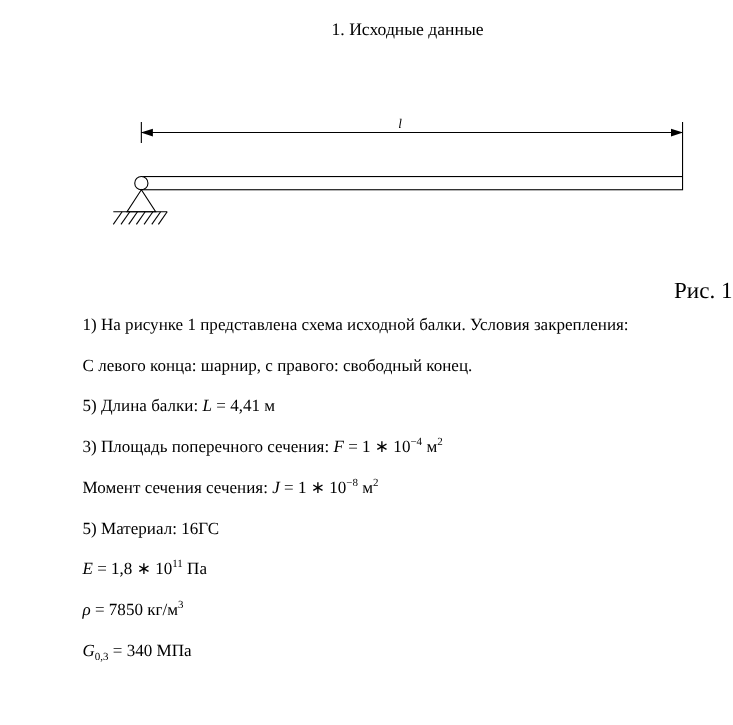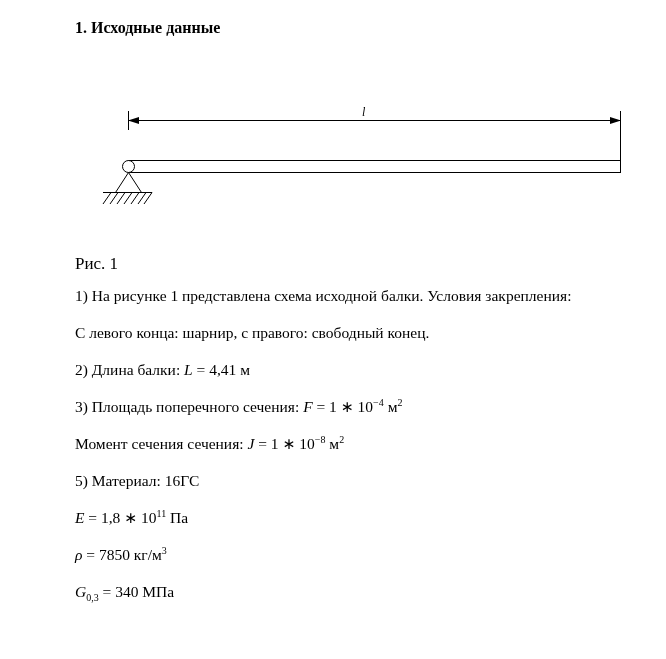--- a/index.html
+++ b/index.html
@@ -8,33 +8,34 @@
     background: #ffffff;
     overflow: hidden;
     font-family: "Liberation Serif", serif;
     color: #000;
   }
   .page { position: relative; width: 666px; height: 659px; background: #fff; }
 
   .title {
     margin: 18px 0 0 75px;
     width: 591px;
+    text-align: center;
     font-size: 16px;
-    font-weight: bold;
+    font-weight: normal;
     line-height: 20px;
   }
 
   .figure { margin-top: 62px; height: 117px; position: relative; }
   .beam-svg { display: block; }
 
   .caption {
     margin: 38px 0 0 75px;
     width: 591px;
-    text-align: left;
-    font-size: 17px;
+    text-align: right;
+    font-size: 21px;
     line-height: 18px;
   }
 
   .lines { margin: 4px 0 0 75px; }
   .doc-line {
     margin: 0;
     font-size: 15.5px;
     line-height: 37px;
     white-space: nowrap;
   }
@@ -72,21 +73,21 @@
       <polygon points="621,20.5 610,17 610,24" fill="#000"></polygon>
       <text x="362" y="16" font-size="12" font-style="italic" fill="#000" font-family="Liberation Serif, serif">l</text>
     </svg>
   </div>
 
   <p class="caption">Рис. 1</p>
 
   <div class="lines">
       <p class="doc-line"><span>1) На рисунке 1 представлена схема исходной балки. Условия закрепления:</span></p>
       <p class="doc-line"><span>С левого конца: шарнир, с правого: свободный конец.</span></p>
-      <p class="doc-line"><span>2) Длина балки: </span><span class="it">L</span><span> = 4,41 м</span></p>
+      <p class="doc-line"><span>5) Длина балки: </span><span class="it">L</span><span> = 4,41 м</span></p>
       <p class="doc-line"><span>3) Площадь поперечного сечения: </span><span class="it">F</span><span> = 1 ∗ 10</span><sup>−4</sup><span> м</span><sup>2</sup></p>
       <p class="doc-line"><span>Момент сечения сечения: </span><span class="it">J</span><span> = 1 ∗ 10</span><sup>−8</sup><span> м</span><sup>2</sup></p>
       <p class="doc-line"><span>5) Материал: 16ГС</span></p>
       <p class="doc-line"><span class="it">E</span><span> = 1,8 ∗ 10</span><sup>11</sup><span> Па</span></p>
       <p class="doc-line"><span class="it">ρ</span><span> = 7850 кг/м</span><sup>3</sup></p>
       <p class="doc-line"><span class="it">G</span><sub>0,3</sub><span> = 340 МПа</span></p>
     </div>
 
 </div>
 

